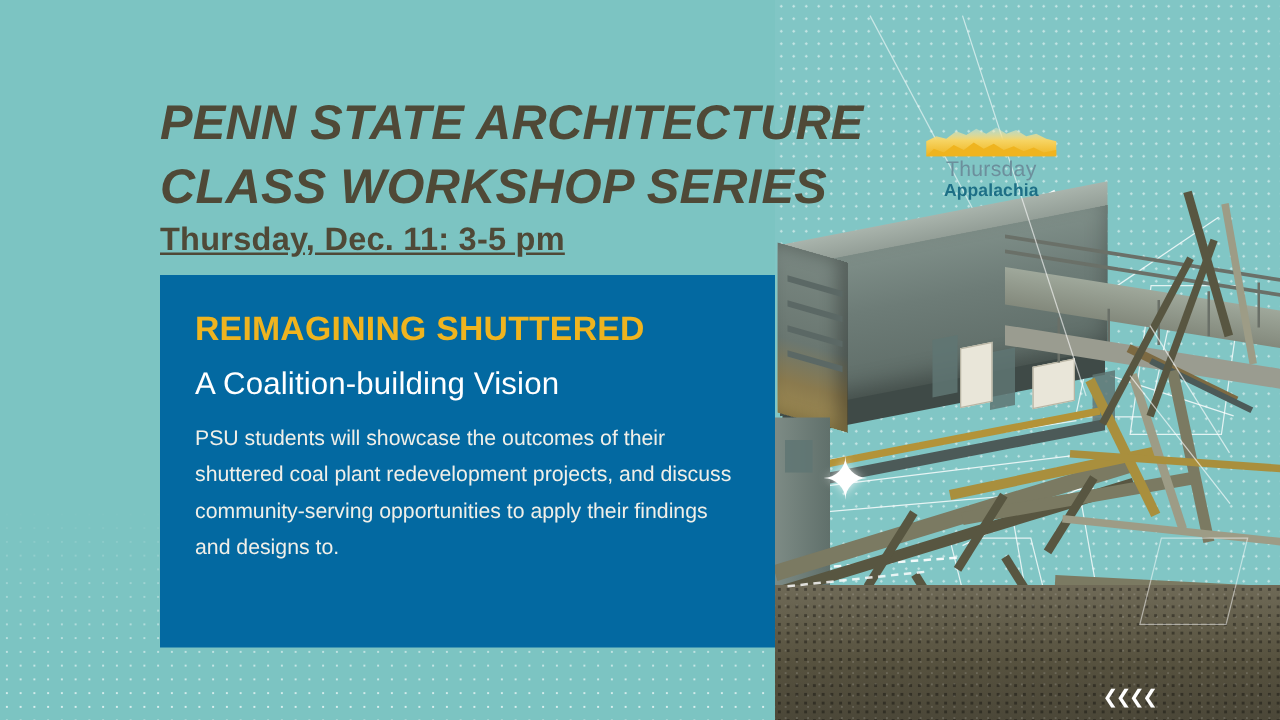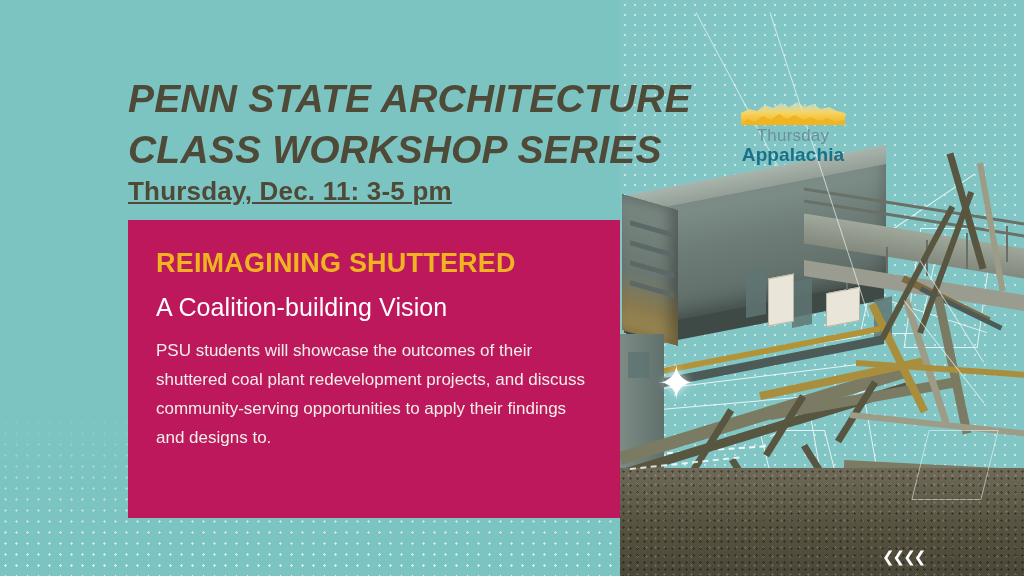--- a/index.html
+++ b/index.html
@@ -126,21 +126,21 @@
   .dateline {
     position:absolute; left:128px; top:176px; z-index:6;
     color:#4f4937; font-weight:bold; font-size:26px; letter-spacing:.2px;
     white-space:nowrap;
     text-decoration:underline;
   }
 
   
   .panel {
     position:absolute; left:128px; top:220px; width:492px; height:298px;
-    background:#be185d; z-index:5;
+    background:#0369a1; z-index:5;
     padding:26px 30px 0 28px;
   }
   .panel-title {
     color:#efb41f; font-weight:bold; font-size:27px; line-height:1.30;
     text-transform:uppercase; letter-spacing:.2px;
   }
   .panel-title .ln{ display:block; }
   .panel-sub {
     color:#ffffff; font-weight:normal; font-size:25px; margin-top:12px;
     letter-spacing:.1px;
@@ -151,21 +151,21 @@
   }
 
   
   .logo { position:absolute; left:737px; top:98px; width:112px; z-index:7; text-align:center; }
   .logo svg{ display:block; width:112px; height:30px; }
   .logo .l1{
     font-size:17px; color:#6c8f9c; letter-spacing:.2px; line-height:1.05;
     font-weight:normal; margin-top:-1px;
   }
   .logo .l2{
-    font-size:19px; color:#1d6f86; font-weight:bold; letter-spacing:.1px; line-height:1.05;
+    font-size:14px; color:#1d6f86; font-weight:bold; letter-spacing:.1px; line-height:1.05;
   }
 </style>
 </head>
 <body>
 
 <div id="stage">
 
   <div class="dots-bottom"></div>
 
   <div class="photo">

